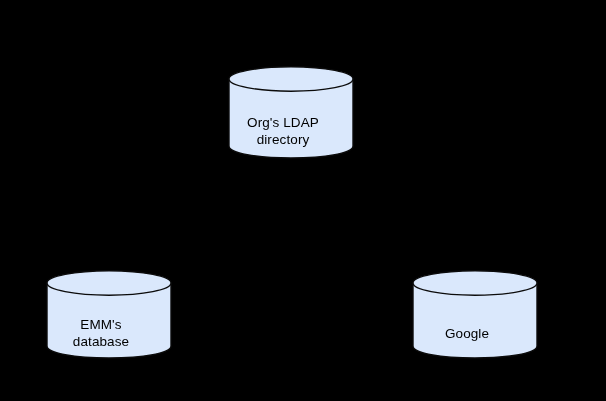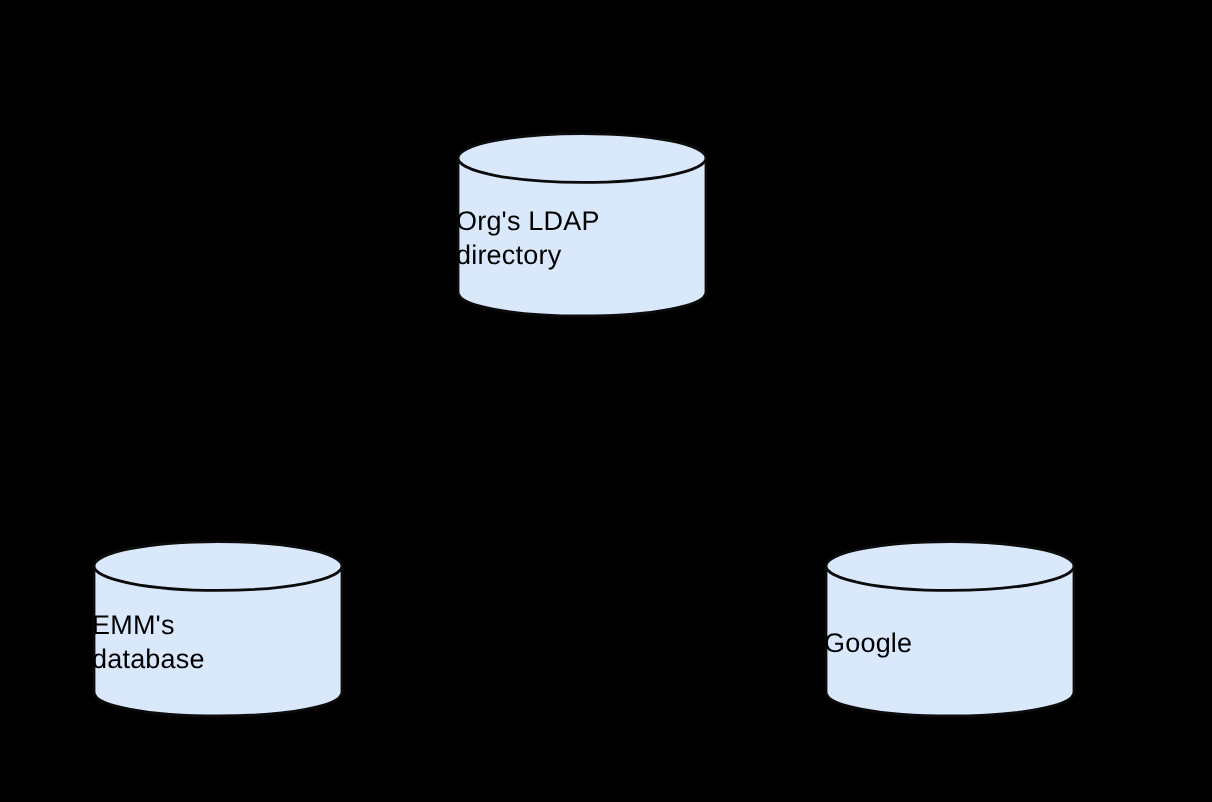--- a/index.html
+++ b/index.html
@@ -24,27 +24,29 @@
   .node svg {
     position: absolute;
     left: 0;
     top: 0;
     display: block;
   }
   .node-label {
     position: absolute;
     left: 0;
     right: 16px;
+    text-align: center;
     color: #000000;
     font-family: "Liberation Sans", sans-serif;
     font-size: 13.5px;
     line-height: 17px;
     letter-spacing: 0.1px;
     white-space: pre-line;
     pointer-events: none;
+    margin-top: 12px;
   }
   
   #node-ldap   { left: 228px; top: 66px;  width: 126px; height: 93px; }
   #node-emm    { left: 46px;  top: 270px; width: 126px; height: 89px; }
   #node-google { left: 412px; top: 270px; width: 126px; height: 89px; }
 
   #node-ldap   .node-label { top: 36px; }
   #node-emm    .node-label { top: 34px; }
   #node-google .node-label { top: 43px; }
 </style>

